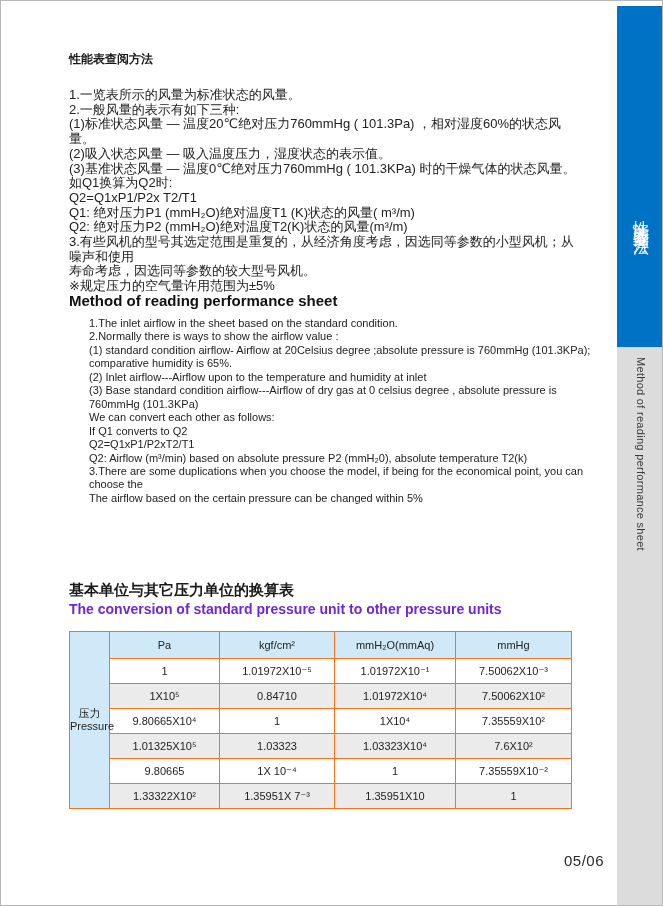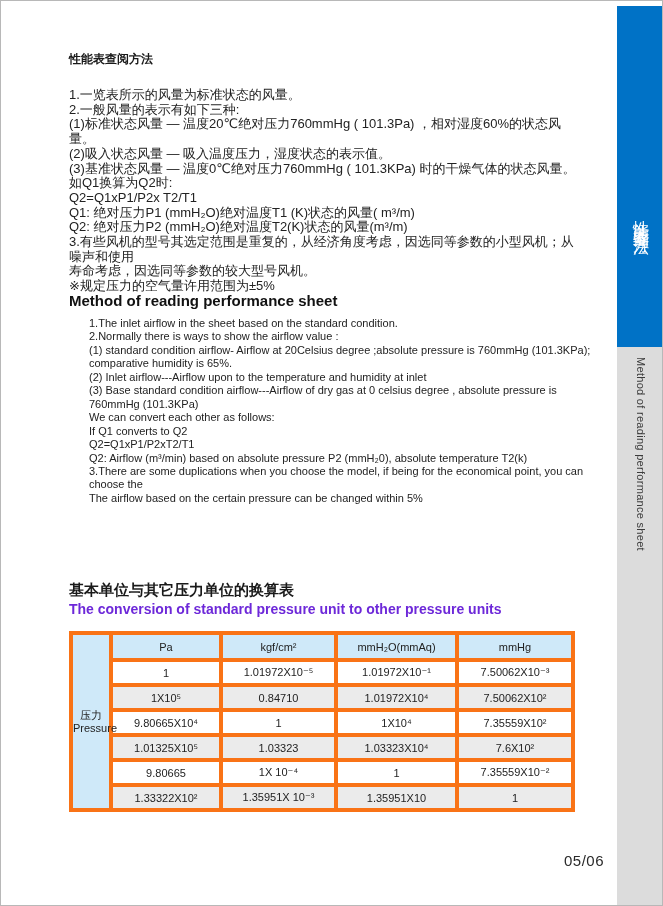--- a/index.html
+++ b/index.html
@@ -63,21 +63,21 @@
     position:absolute; top:600px; left:0;
     font-size:14px; font-weight:bold; color:#6d28d9;
   }
   
   .conv-table-wrap { position:absolute; top:630px; left:0; }
   table.conv {
     border-collapse:collapse; table-layout:fixed; width:502px;
     font-size:11px; color:#222222;
   }
   table.conv th, table.conv td {
-    border:4px solid #f97316; text-align:center; vertical-align:middle;
+    border:1px solid #f97316; text-align:center; vertical-align:middle;
     padding:0; height:25px; font-weight:400;
   }
   table.conv tr.head th { background:#cfe9f9; height:27px; }
   table.conv td.label-cell {
     background:#cfe9f9; font-size:11px; line-height:13px;
   }
   table.conv tr.shade td { background:#ebebeb; }
   table.conv tr.plain td { background:#ffffff; }
   table.conv td.label-cell { background:#cfe9f9 !important; }
   
@@ -186,21 +186,21 @@
               <td>7.6X10²</td>
             </tr>
             <tr class="plain">
               <td>9.80665</td>
               <td>1X 10⁻⁴</td>
               <td>1</td>
               <td>7.35559X10⁻²</td>
             </tr>
             <tr class="shade">
               <td>1.33322X10²</td>
-              <td>1.35951X 10⁻³</td>
+              <td>1.35951X 7⁻³</td>
               <td>1.35951X10</td>
               <td>1</td>
             </tr>
           </tbody>
       </table>
     </div>
 
   </div>
 
   <div class="page-number">05/06</div>

